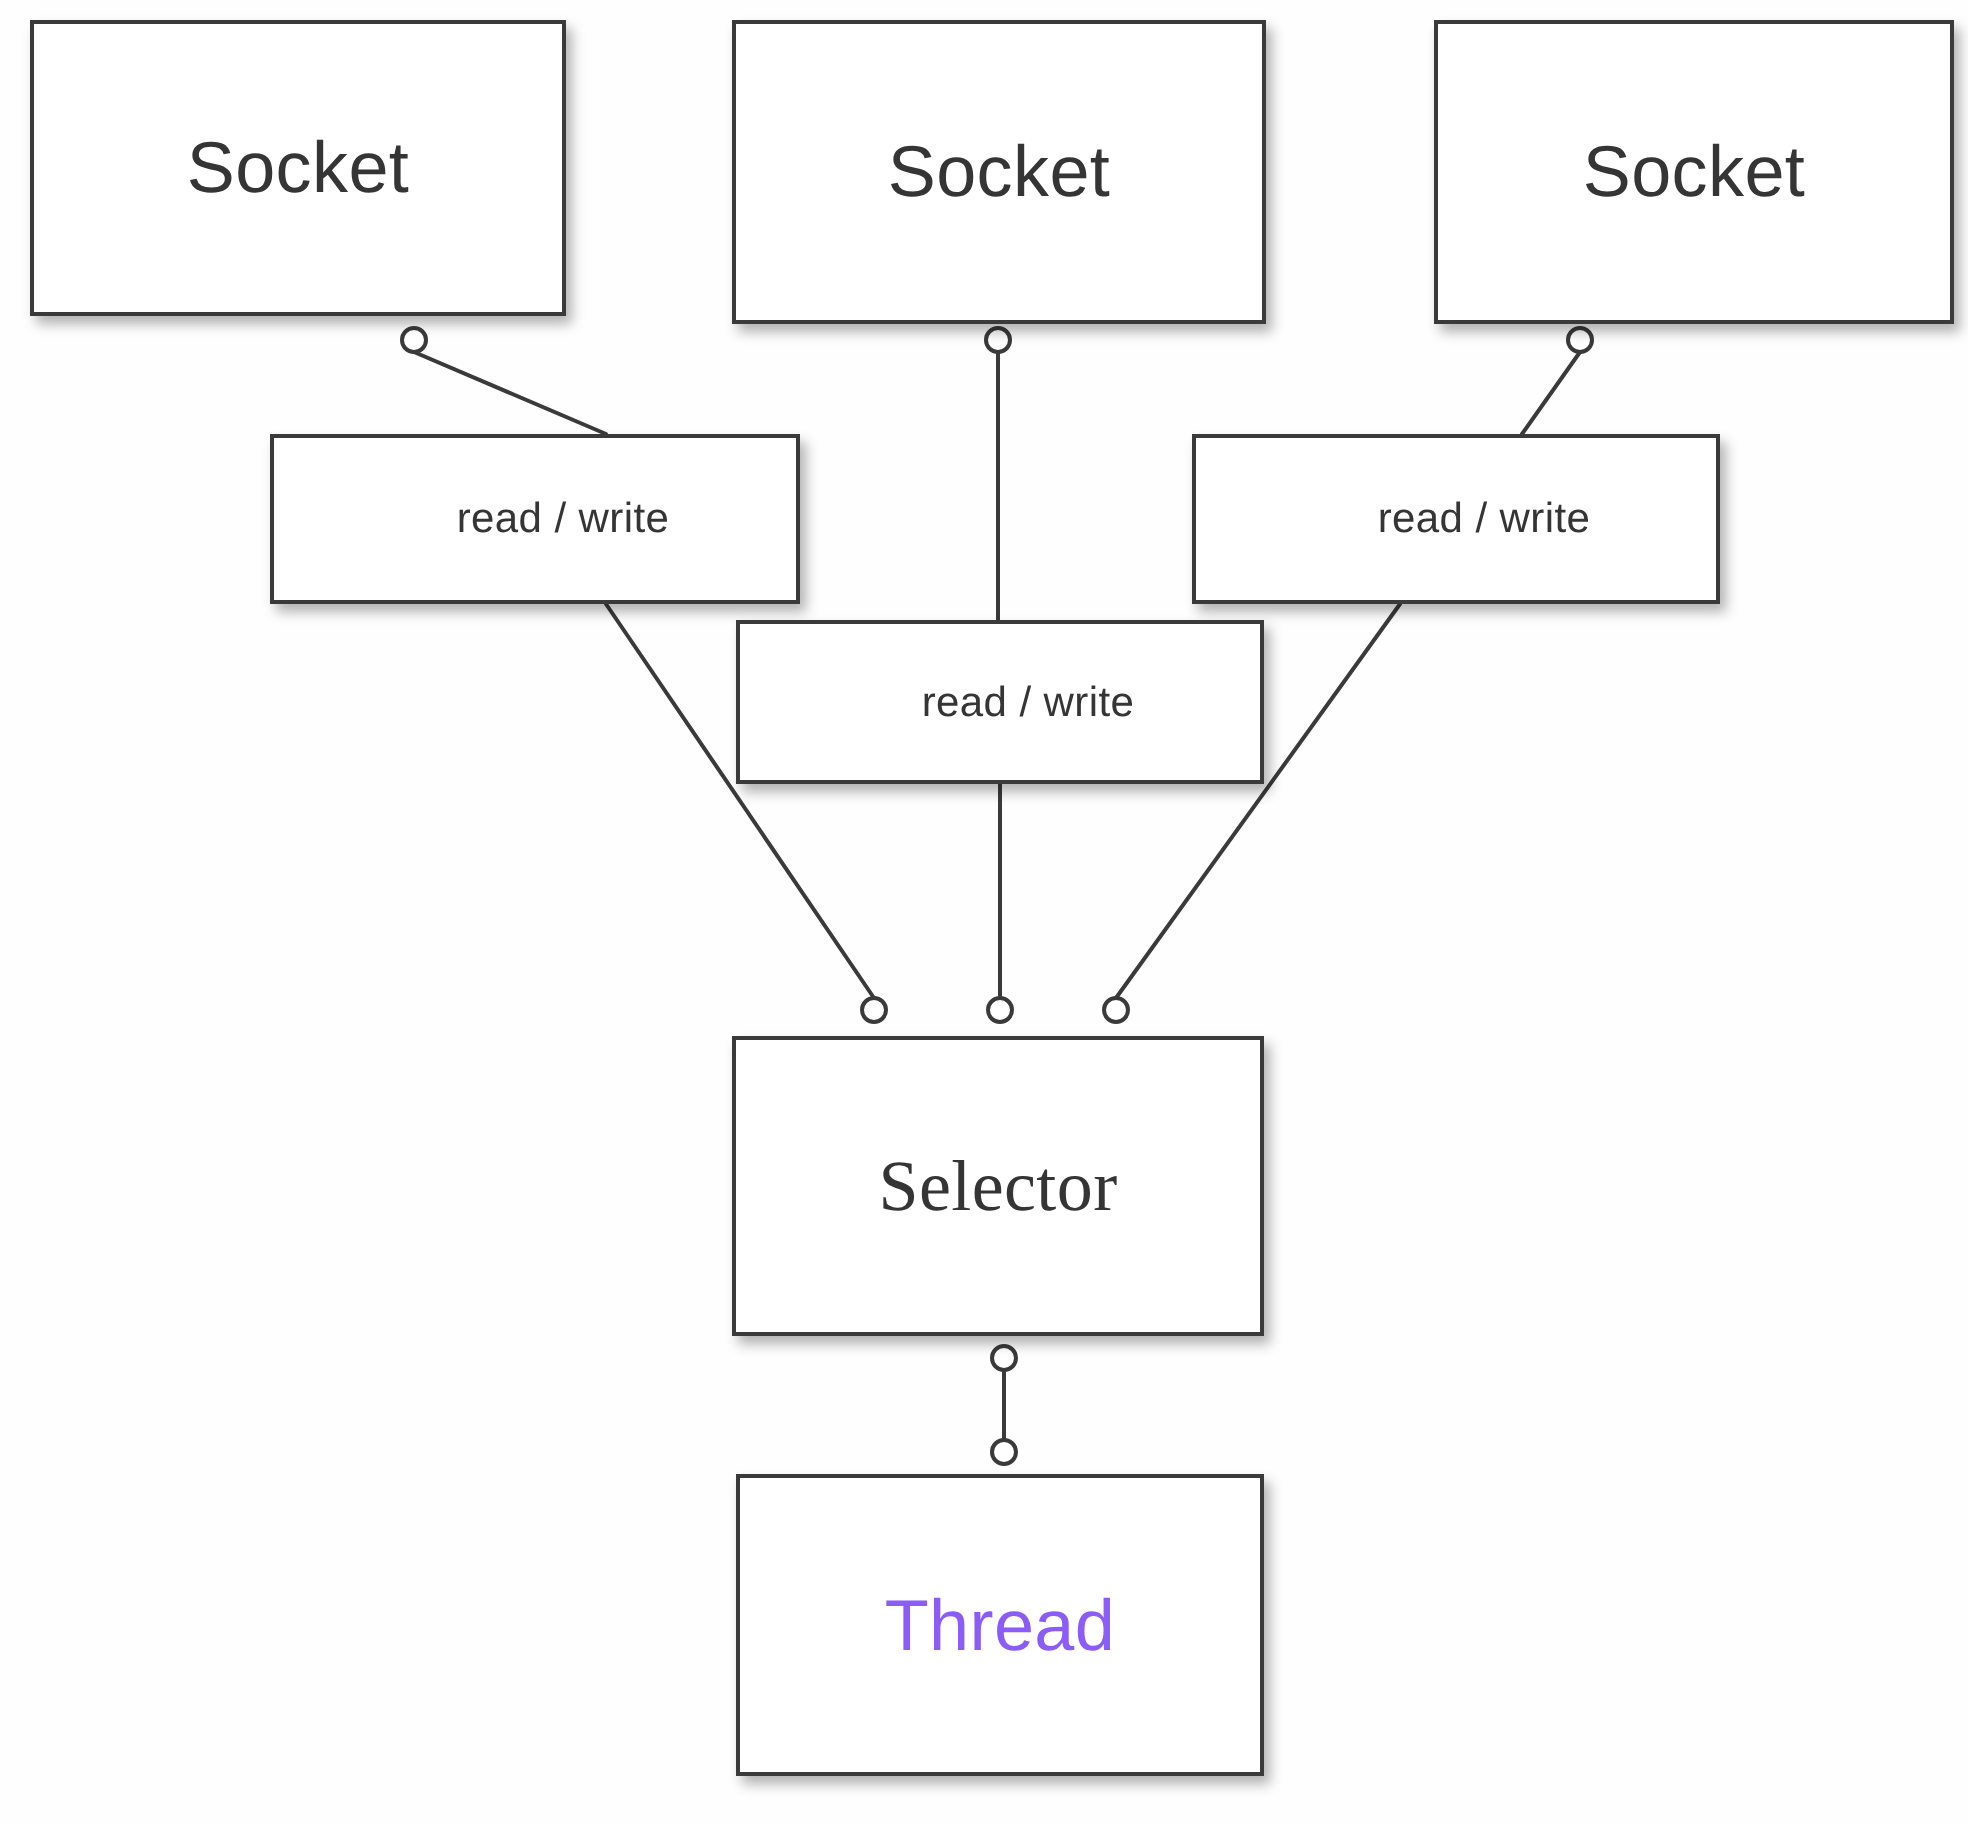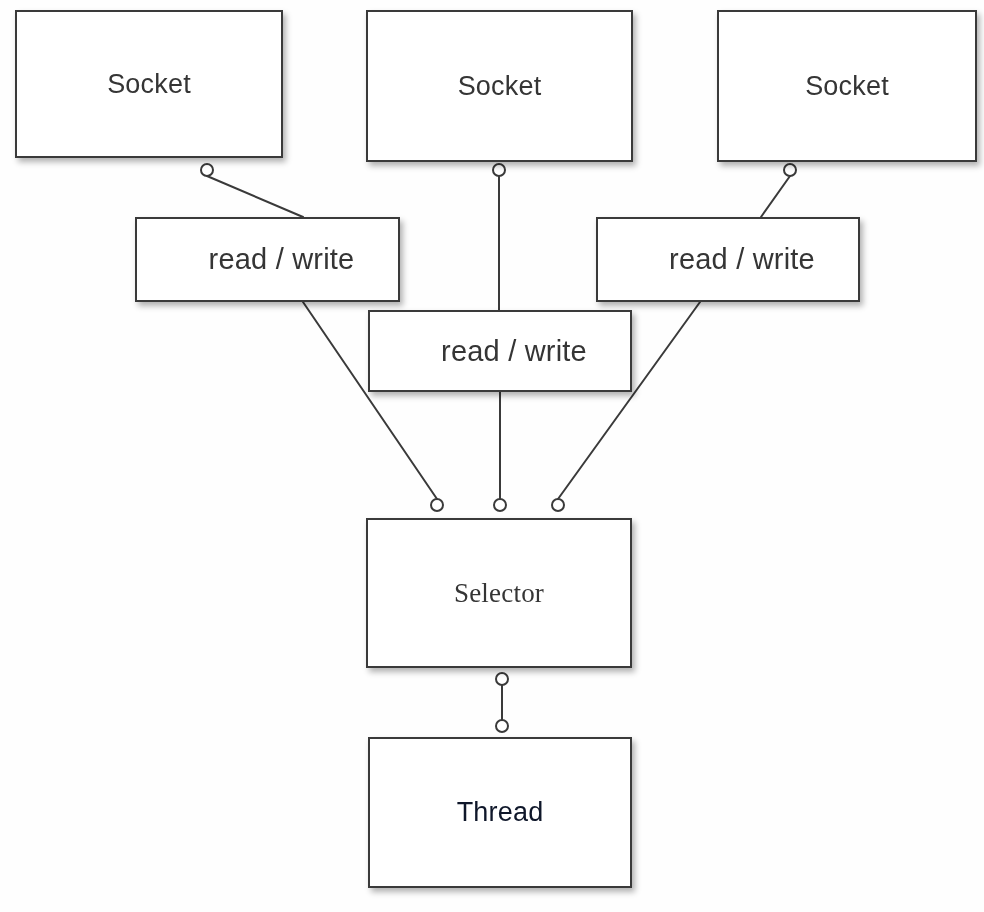--- a/index.html
+++ b/index.html
@@ -32,30 +32,30 @@
     background: #ffffff;
     border: 2px solid #3a3a3a;
     box-shadow: 3px 4px 6px rgba(0,0,0,0.30);
     display: flex;
     align-items: center;
     justify-content: center;
     z-index: 5;
   }
   .node-label {
     font-family: "Liberation Sans", sans-serif;
-    font-size: 27px;
+    font-size: 36px;
     font-weight: 400;
     color: #353535;
     letter-spacing: 0.2px;
     white-space: nowrap;
     text-align: center;
     line-height: 1;
   }
   .node-box.small .node-label {
-    font-size: 29px;
+    font-size: 21px;
     margin-left: 28px;
   }
 </style>
 </head>
 <body>
 
 <div id="diagram-canvas" style="background: rgb(254, 254, 254);">
 
   <svg id="edge-layer" viewBox="0 0 984 912" width="984" height="912" xmlns="http://www.w3.org/2000/svg">
     <g id="edge-group">
@@ -95,17 +95,17 @@
       <div class="node-box small" style="left: 596px; top: 217px; width: 264px; height: 85px; background: rgb(255, 255, 255); border-color: rgb(58, 58, 58);">
         <span class="node-label" style="color: rgb(53, 53, 53);">read / write</span>
       </div>
       <div class="node-box small" style="left: 368px; top: 310px; width: 264px; height: 82px; background: rgb(255, 255, 255); border-color: rgb(58, 58, 58);">
         <span class="node-label" style="color: rgb(53, 53, 53);">read / write</span>
       </div>
       <div class="node-box" style="left: 366px; top: 518px; width: 266px; height: 150px; background: rgb(255, 255, 255); border-color: rgb(58, 58, 58);">
         <span class="node-label" style="color: rgb(53, 53, 53); font-family: Liberation Serif, serif;">Selector</span>
       </div>
       <div class="node-box" style="left: 368px; top: 737px; width: 264px; height: 151px; background: rgb(255, 255, 255); border-color: rgb(58, 58, 58);">
-        <span class="node-label" style="color: #0f172a;">Thread</span>
+        <span class="node-label" style="color: #8b5cf6;">Thread</span>
       </div>
     </div>
 
 </div>
 
 </body></html>

